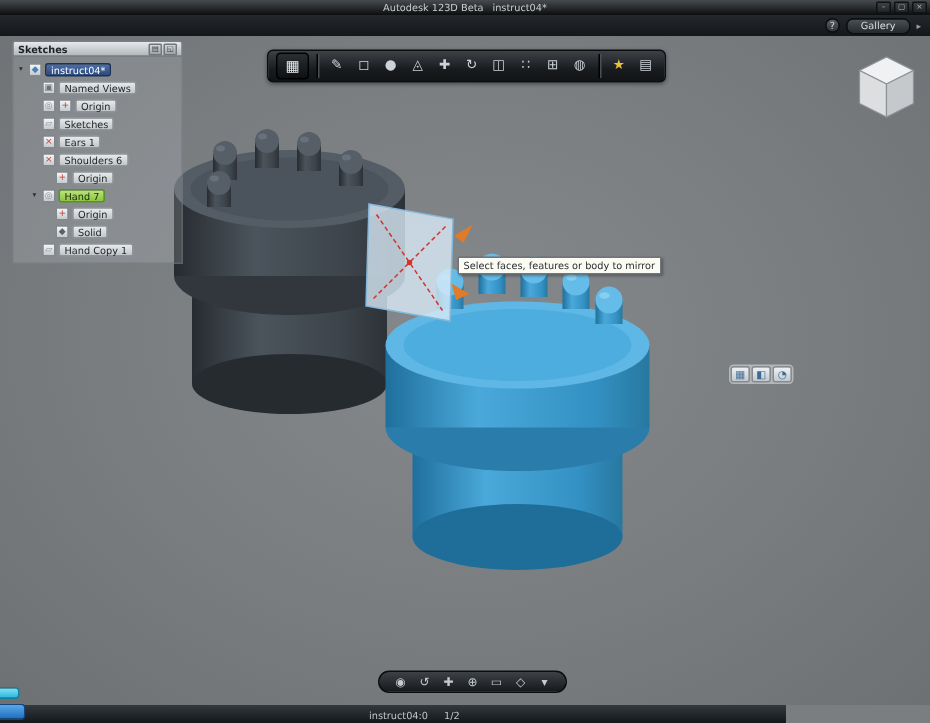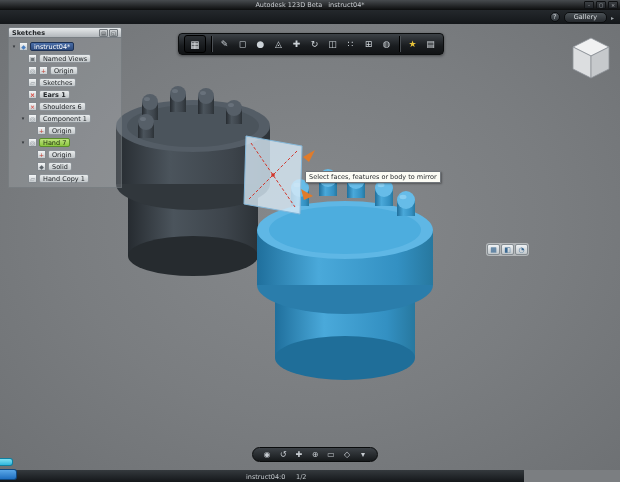--- a/index.html
+++ b/index.html
@@ -235,34 +235,29 @@
             <span class="tree-arrow"></span>
             <span class="tree-icon" style="color: rgb(139, 147, 154);">◎</span>
             <span class="tree-icon" style="color: rgb(192, 59, 46);">+</span>
             <span class="chip chip-normal">Origin</span>
           </div>
           <div class="tree-row" style="padding-left: 11px;">
             <span class="tree-arrow"></span>
             <span class="tree-icon" style="color: rgb(138, 144, 150);">▱</span>
             <span class="chip chip-normal">Sketches</span>
           </div>
-          <div class="tree-row" style="padding-left: 11px; font-weight: bold;">
+          <div class="tree-row" style="padding-left: 11px;">
             <span class="tree-arrow"></span>
             <span class="tree-icon" style="color: rgb(217, 48, 37);">×</span>
             <span class="chip chip-normal">Ears 1</span>
           </div>
           <div class="tree-row" style="padding-left: 11px;">
             <span class="tree-arrow"></span>
             <span class="tree-icon" style="color: rgb(217, 48, 37);">×</span>
             <span class="chip chip-normal">Shoulders 6</span>
-          </div>
-          <div class="tree-row" style="padding-left: 11px;">
-            <span class="tree-arrow">▾</span>
-            <span class="tree-icon" style="color: rgb(139, 147, 154);">◎</span>
-            <span class="chip chip-normal">Component 1</span>
           </div>
           <div class="tree-row" style="padding-left: 20px;">
             <span class="tree-arrow"></span>
             <span class="tree-icon" style="color: rgb(192, 59, 46);">+</span>
             <span class="chip chip-normal">Origin</span>
           </div>
           <div class="tree-row" style="padding-left: 11px;">
             <span class="tree-arrow">▾</span>
             <span class="tree-icon" style="color: rgb(139, 147, 154);">◎</span>
             <span class="chip chip-selected">Hand 7</span>

